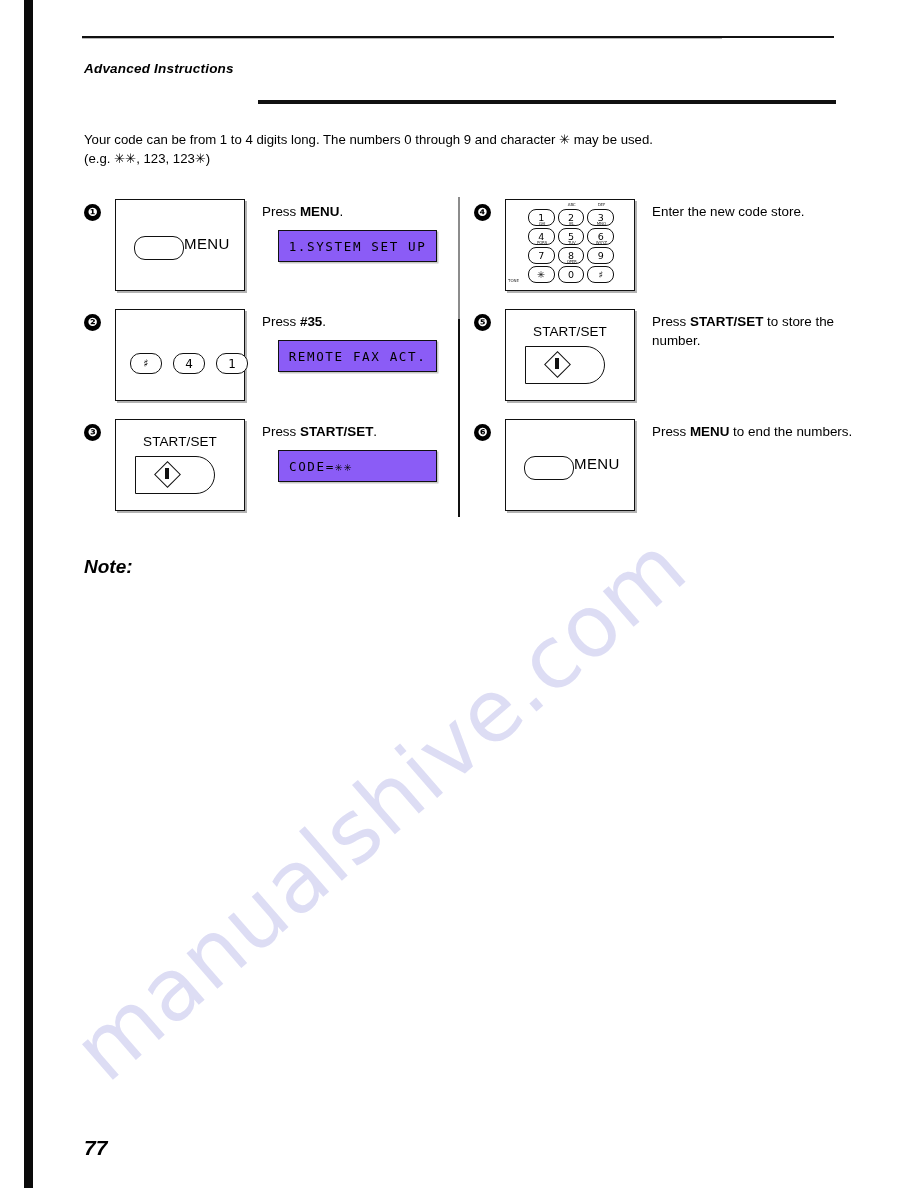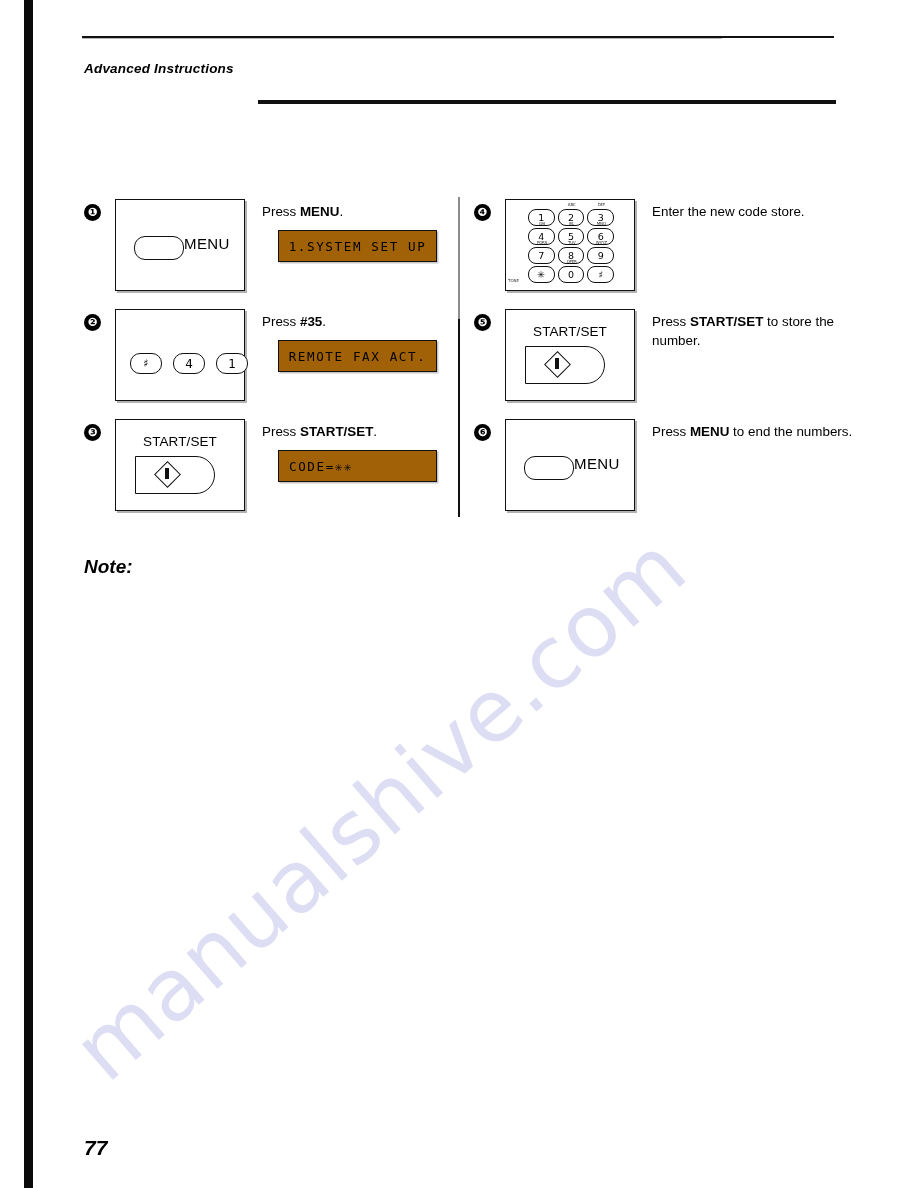--- a/index.html
+++ b/index.html
@@ -143,21 +143,21 @@
   
   .instr{
     position:absolute;left:178px;top:6px;width:200px;
     font-size:13.4px;line-height:19px;
   }
   .instr b{font-weight:bold;}
   .instr-r{left:178px;width:230px;}
 
   .lcd{
     position:absolute;left:194px;top:34px;width:157px;height:30px;
-    border:1.7px solid #111;background:#a16207;
+    border:1.7px solid #111;background:#8b5cf6;
     box-shadow:1.5px 1.5px 0 rgba(0,0,0,.22);
     display:flex;align-items:center;
   }
   .lcd span{
     font-family:"DejaVu Sans Mono","Liberation Mono",monospace;
     font-size:12.6px;letter-spacing:1.6px;white-space:nowrap;
   }
   .lcd.center{justify-content:center;}
   .lcd.left span{padding-left:10px;}
 
@@ -187,20 +187,24 @@
 
   <div class="watermark">
     <span>manualshive.com</span>
   </div>
 
   <div class="runhead">Advanced Instructions</div>
   <div class="runhead-rule"></div>
 
   <div class="title-rule"></div>
 
+  <div class="intro">
+    <div>Your code can be from 1 to 4 digits long. The numbers 0 through 9 and character ✳ may be used.</div>
+    <div>(e.g. ✳✳, 123, 123✳)</div>
+  </div>
 
   <div class="divider"></div>
 
   <div class="col col-l">
 
     <div class="step">
       <div class="bullet">❶</div>
       <div class="panel">
         <div class="menu-btn"></div>
         <div class="menu-lbl">MENU</div>

